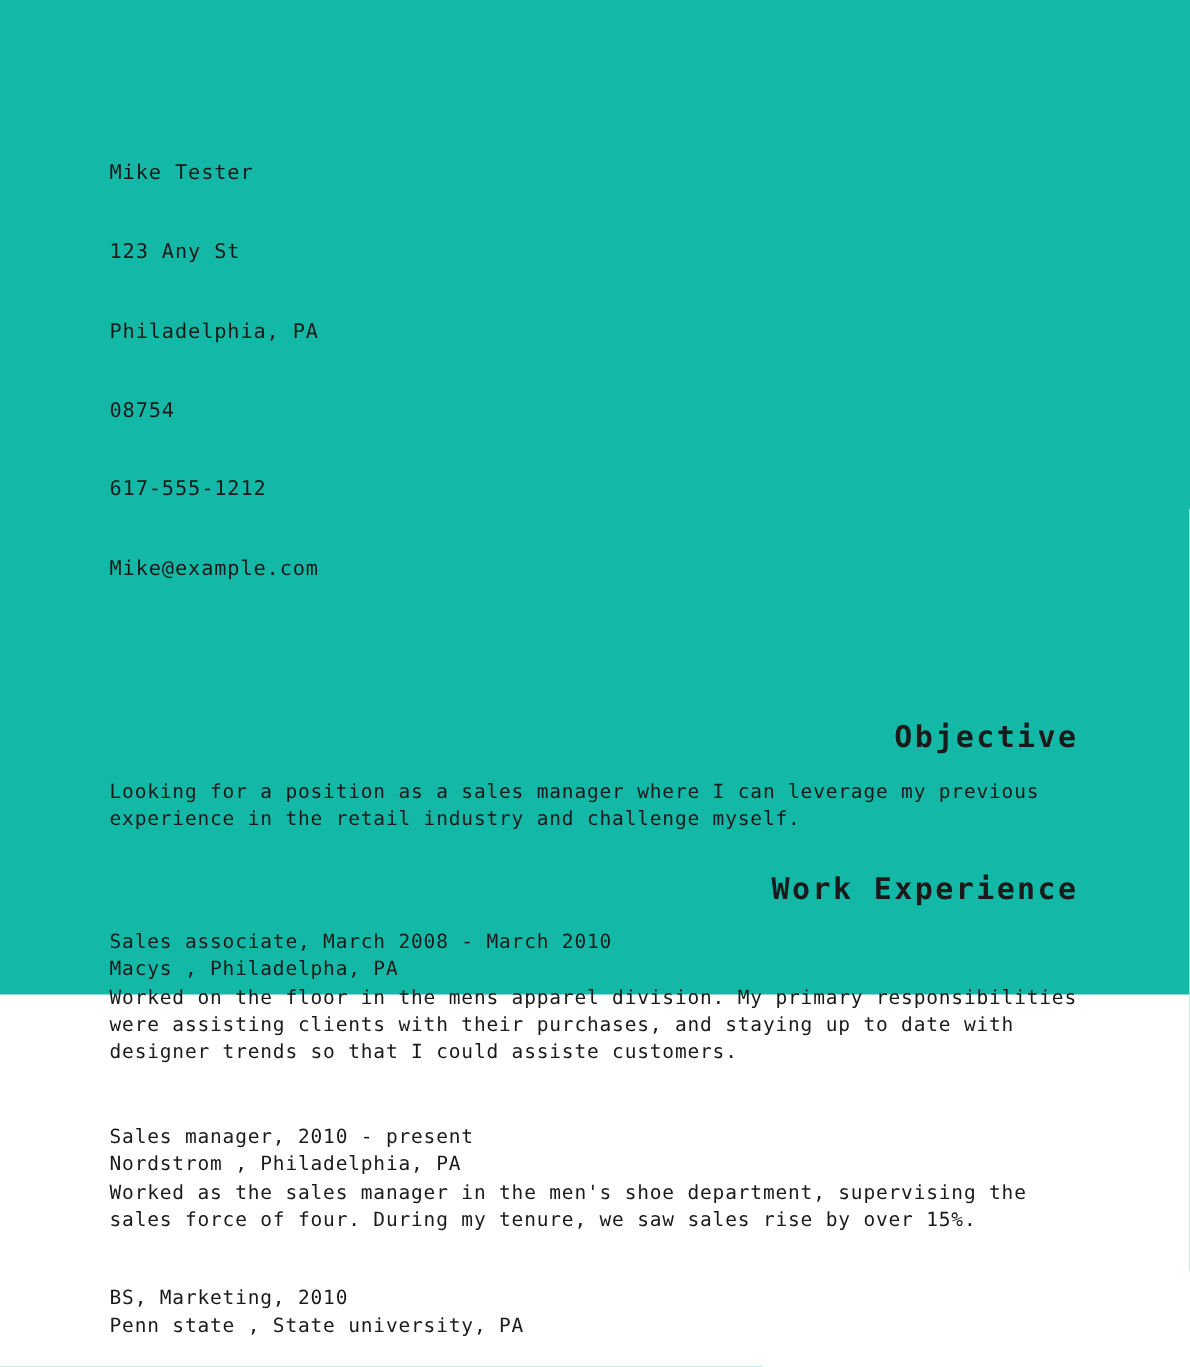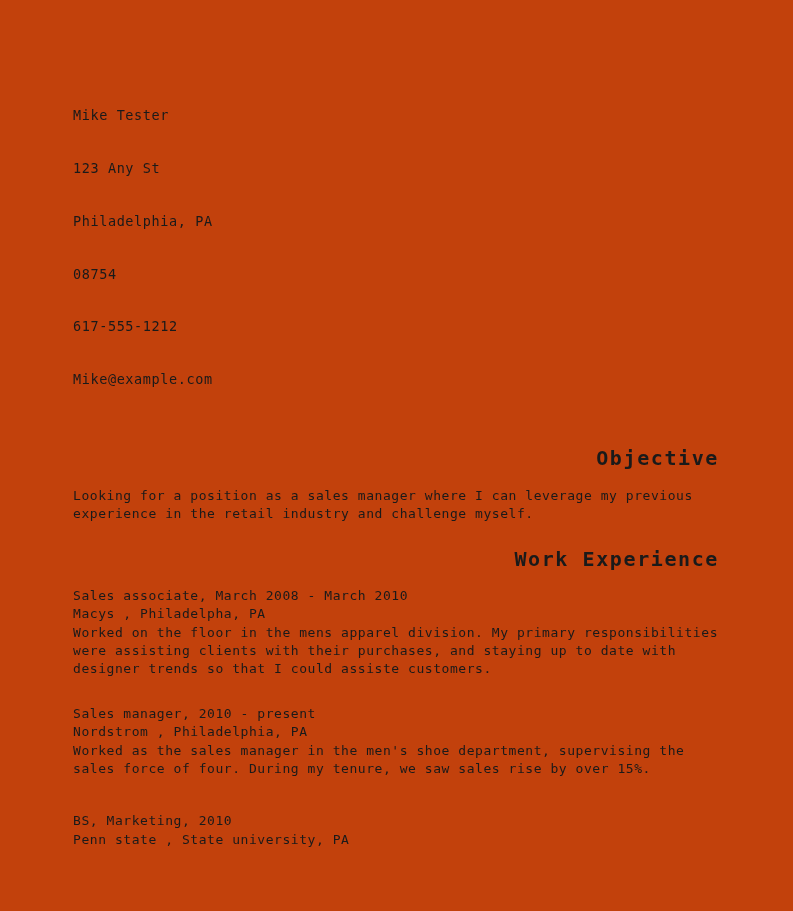--- a/index.html
+++ b/index.html
@@ -13,22 +13,22 @@
     font-family: "DejaVu Sans Mono", "Liberation Mono", monospace;
     color: #1a1a1a;
     position: relative;
     overflow: hidden;
   }
   .page {
     position: absolute;
     left: 0;
     top: 0;
     width: 793px;
-    height: 911px;
-    background: #c2410c;
+    height: 663px;
+    background: #14b8a6;
   }
   .content {
     position: absolute;
     left: 73px;
     top: 72px;
     width: 646px;
   }
   .contact-block {
     font-size: 13.5px;
     line-height: 17.6px;
@@ -39,33 +39,33 @@
     display: block;
   }
   .section-heading {
     text-align: right;
     font-size: 20px;
     font-weight: bold;
     letter-spacing: 1.6px;
     margin: 0;
     line-height: 1.2;
   }
-  .objective-heading { margin-top: 22px; }
+  .objective-heading { margin-top: 55px; }
   .work-heading { margin-top: 23px; }
   .education-heading { margin-top: 33px; }
 
   .body-text {
     font-size: 13px;
     line-height: 18.4px;
     letter-spacing: 0.55px;
     margin: 0;
   }
   .objective-body { margin-top: 17px; }
   .job-block { margin-top: 16px; }
-  .job-block + .job-block { margin-top: 26px; }
+  .job-block + .job-block { margin-top: 38px; }
   .edu-body { margin-top: 34px; }
   .line { display: block; white-space: pre-wrap; }
 </style>
 </head>
 <body>
 
 <div class="page">
   <div class="content">
 
     <div class="contact-block">

